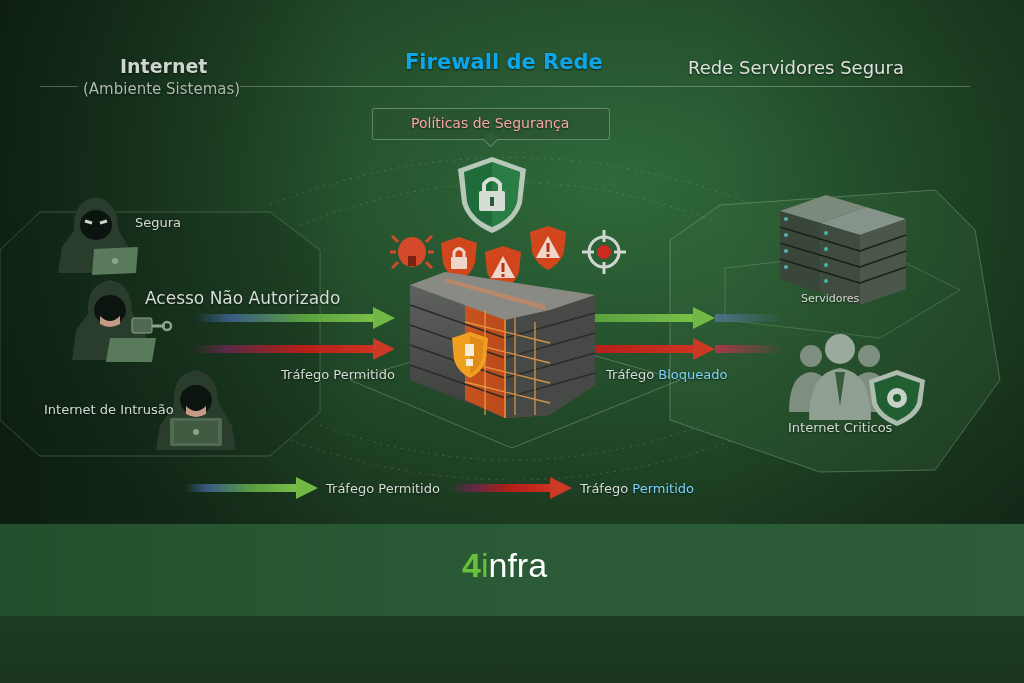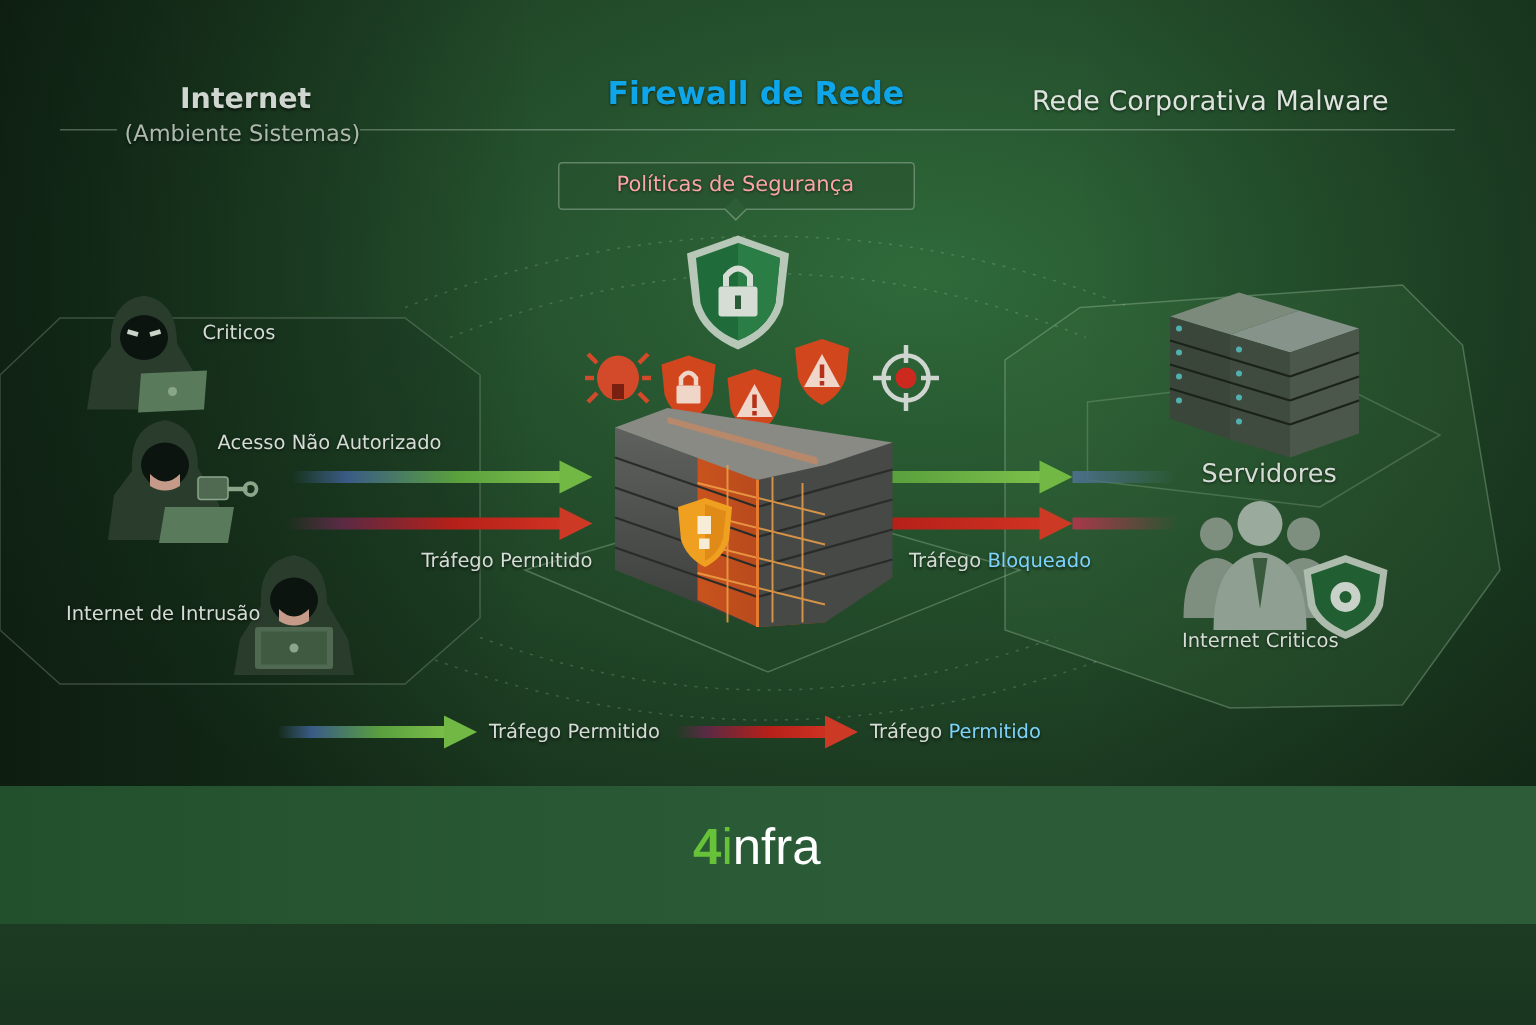--- a/index.html
+++ b/index.html
@@ -50,21 +50,21 @@
     <path d="M290,440 Q512,520 734,440"></path>
     <path d="M320,425 Q512,495 704,425"></path>
   </g>
 </svg>
 
 <div class="t" style="left:120px;top:55px;font-size:19px;font-weight:bold;color:#cfd5cf">Internet</div>
 <div class="t" style="left:83px;top:80px;font-size:15px;color:#aeb9ae">(Ambiente Sistemas)</div>
 <div class="hdr-line" style="left:40px;width:38px"></div>
 <div class="hdr-line" style="left:240px;width:730px"></div>
 <div class="t" style="left:405px;top:50px;font-size:21px;font-weight:bold;color:#0ea5e9">Firewall de Rede</div>
-<div class="t" style="left:688px;top:57px;font-size:18px;color:#dde3dd">Rede Corporativa Malware</div>
+<div class="t" style="left:688px;top:57px;font-size:18px;color:#dde3dd">Rede Servidores Segura</div>
 
 <div class="pol">
   <div class="t" style="left:38px;top:6px;font-size:14px;color:#fca5a5">Políticas de Segurança</div>
 </div>
 <svg style="left:456px;top:155px" width="72" height="80" viewBox="0 0 72 80">
   <path d="M36 2 L70 14 L66 48 Q60 68 36 78 Q12 68 6 48 L2 14 Z" fill="#b8c8b8"></path>
   <path d="M36 7 L64 17 L61 47 Q56 64 36 72 Q16 64 11 47 L8 17 Z" fill="#1f6b3a"></path>
   <path d="M36 7 L64 17 L61 47 Q56 64 36 72 Z" fill="#2a7d45"></path>
   <rect x="23" y="36" width="26" height="20" rx="2" fill="#d5ddd5"></rect>
   <path d="M28 36 V29 Q36 19 44 29 V36" fill="none" stroke="#d5ddd5" stroke-width="4"></path>
@@ -157,22 +157,22 @@
 </svg>
 <svg style="left:152px;top:370px" width="88" height="80" viewBox="0 0 88 80">
   <path d="M44 0 Q66 4 66 32 L80 56 L84 80 H4 L8 56 L22 34 Q20 4 44 0Z" fill="#2a3d2c"></path>
   <ellipse cx="44" cy="30" rx="16" ry="15" fill="#0c1410"></ellipse>
   <path d="M34 36 Q44 46 54 36 L54 44 Q44 50 34 44Z" fill="#c69a88"></path>
   <rect x="18" y="48" width="52" height="28" rx="2" fill="#4f6a50"></rect>
   <rect x="22" y="51" width="44" height="22" fill="#3f5a41"></rect>
   <circle cx="44" cy="62" r="3" fill="#8aa68a"></circle>
 </svg>
 
-<div class="t" style="left:135px;top:215px;font-size:13px">Criticos</div>
-<div class="t" style="left:145px;top:288px;font-size:13px">Acesso Não Autorizado</div>
+<div class="t" style="left:135px;top:215px;font-size:13px">Segura</div>
+<div class="t" style="left:145px;top:288px;font-size:17px">Acesso Não Autorizado</div>
 <div class="t" style="left:44px;top:402px;font-size:13px">Internet de Intrusão</div>
 
 <div class="arrow green" style="left:195px;top:311px;width:200px">
     <div class="bar"></div>
     <div class="head"></div>
   </div>
 <div class="arrow red" style="left:190px;top:342px;width:205px">
     <div class="bar"></div>
     <div class="head"></div>
   </div>
@@ -212,21 +212,21 @@
         <path d="M42,46 L82,58 M42,62 L82,74 M42,78 L82,90 M82,58 L128,42 M82,74 L128,58 M82,90 L128,74"></path>
       </g>
     <g fill="#4fb0b0">
         <circle cx="48" cy="40" r="2"></circle>
         <circle cx="48" cy="56" r="2"></circle>
         <circle cx="48" cy="72" r="2"></circle>
         <circle cx="48" cy="88" r="2"></circle>
       </g>
   </g>
 </svg>
-<div class="t" style="left:801px;top:306px;font-size:17px">Servidores</div>
+<div class="t" style="left:801px;top:292px;font-size:11px">Servidores</div>
 
 <svg style="left:785px;top:332px" width="150" height="96" viewBox="0 0 150 96">
   <g fill="#7e8f80">
     <circle cx="26" cy="24" r="11"></circle>
       <path d="M4 80 Q4 42 26 40 Q48 42 48 80Z"></path>
     <circle cx="84" cy="24" r="11"></circle>
       <path d="M62 80 Q62 42 84 40 Q106 42 106 80Z"></path>
   </g>
   <circle cx="55" cy="17" r="15" fill="#9aaa9c"></circle>
   <path d="M24 88 Q24 40 55 36 Q86 40 86 88Z" fill="#8fa092"></path>

